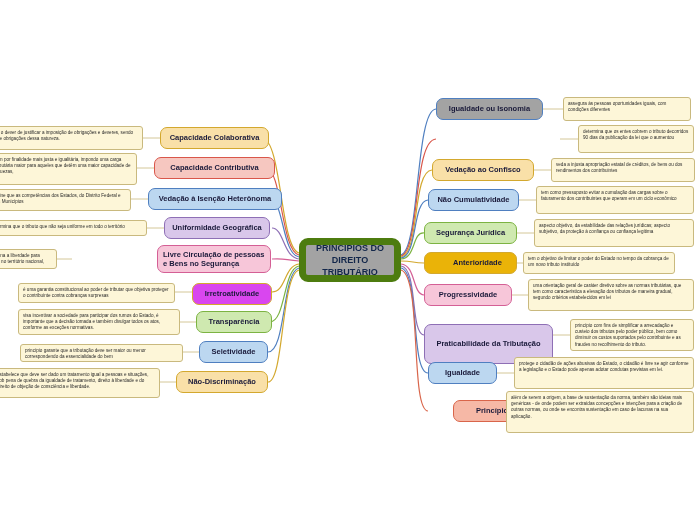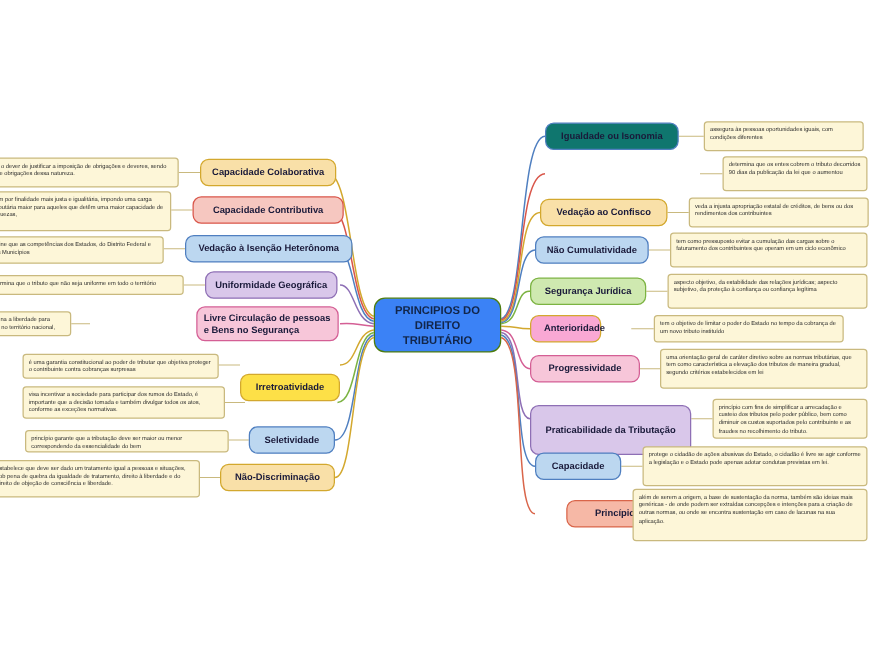--- a/index.html
+++ b/index.html
@@ -39,22 +39,22 @@
     align-items: center;
     justify-content: center;
     text-align: center;
     padding: 3px 5px;
     line-height: 1.25;
   }
   .center-node {
     position: absolute;
     box-sizing: border-box;
     border-radius: 9px;
-    border: 1px solid #4d7c0f;
-    background: #3b82f6;
+    border: 7px solid #4d7c0f;
+    background: #a3a3a3;
     font-size: 9px;
     font-weight: bold;
     color: #12264a;
     display: flex;
     align-items: center;
     justify-content: center;
     text-align: center;
     padding: 4px;
     line-height: 1.35;
     left: 299px;
@@ -121,67 +121,68 @@
     <line x1="164" y1="228" x2="147" y2="228" stroke="#c9b97e" stroke-width="0.8"></line>
     <line x1="72" y1="259" x2="57" y2="259" stroke="#c9b97e" stroke-width="0.8"></line>
     <line x1="192" y1="292" x2="175" y2="292" stroke="#c9b97e" stroke-width="0.8"></line>
     <line x1="196" y1="322" x2="180" y2="322" stroke="#c9b97e" stroke-width="0.8"></line>
     <line x1="199" y1="352" x2="183" y2="352" stroke="#c9b97e" stroke-width="0.8"></line>
     <line x1="176" y1="382" x2="160" y2="382" stroke="#c9b97e" stroke-width="0.8"></line>
   </svg>
 
   <div class="center-node">PRINCIPIOS DO DIREITO TRIBUTÁRIO</div>
 
-  <div class="node" style="left:436px; top:98px; width:107px; height:22px; background:#0f766e; border-color:#4f7fc0;">Igualdade ou Isonomia</div>
+  <div class="node" style="left:436px; top:98px; width:107px; height:22px; background:#a3a3a3; border-color:#4f7fc0;">Igualdade ou Isonomia</div>
   <div class="note" style="left:563px; top:97px; width:128px; height:24px;">assegura às pessoas oportunidades iguais, com condições diferentes</div>
 
   <div class="note" style="left:578px; top:125px; width:116px; height:28px;">determina que os entes cobrem o tributo decorridos 90 dias da publicação da lei que o aumentou</div>
 
   <div class="node" style="left:432px; top:159px; width:102px; height:22px; background:#f9e0a8; border-color:#d3a82e;">Vedação ao Confisco</div>
   <div class="note" style="left:551px; top:158px; width:144px; height:24px;">veda a injusta apropriação estatal de créditos, de bens ou dos rendimentos dos contribuintes</div>
 
   <div class="node" style="left:428px; top:189px; width:91px; height:22px; background:#bcd7f0; border-color:#4f7fc0;">Não Cumulatividade</div>
   <div class="note" style="left:536px; top:186px; width:158px; height:28px;">tem como pressuposto evitar a cumulação das cargas sobre o faturamento dos contribuintes que operam em um ciclo econômico</div>
 
   <div class="node" style="left:424px; top:222px; width:93px; height:22px; background:#cfe9b0; border-color:#7cb342;">Segurança Jurídica</div>
   <div class="note" style="left:534px; top:219px; width:160px; height:28px;">aspecto objetivo, da estabilidade das relações jurídicas; aspecto subjetivo, da proteção à confiança ou confiança legítima</div>
 
-  <div class="node" style="left:424px; top:252px; width:57px; height:22px; background:#f9a8d4; border-color:#d3a82e;padding-left:19px;">Anterioridade</div>
+  <div class="node" style="left:424px; top:252px; width:93px; height:22px; background:#eab308; border-color:#d3a82e;padding-left:19px;">Anterioridade</div>
   <div class="note" style="left:523px; top:252px; width:152px; height:22px;">tem o objetivo de limitar o poder do Estado no tempo da cobrança de um novo tributo instituído</div>
 
   <div class="node" style="left:424px; top:284px; width:88px; height:22px; background:#f7c6d9; border-color:#d45f95;text-align:right;">Progressividade</div>
   <div class="note" style="left:528px; top:279px; width:166px; height:32px;">uma orientação geral de caráter diretivo sobre as normas tributárias, que tem como característica a elevação dos tributos de maneira gradual, segundo critérios estabelecidos em lei</div>
 
   <div class="node" style="left:424px; top:324px; width:129px; height:40px; background:#d9c7ea; border-color:#8e6fb5;">Praticabilidade da Tributação</div>
   <div class="note" style="left:570px; top:319px; width:124px; height:32px;">princípio com fins de simplificar a arrecadação e custeio dos tributos pelo poder público, bem como diminuir os custos suportados pelo contribuinte e as fraudes no recolhimento do tributo.</div>
 
-  <div class="node" style="left:428px; top:362px; width:69px; height:22px; background:#bcd7f0; border-color:#4f7fc0;">Capacidade</div>
+  <div class="node" style="left:428px; top:362px; width:69px; height:22px; background:#bcd7f0; border-color:#4f7fc0;">Igualdade</div>
   <div class="note" style="left:514px; top:357px; width:180px; height:32px;">protege o cidadão de ações abusivas do Estado, o cidadão é livre se agir conforme a legislação e o Estado pode apenas adotar condutas previstas em lei.</div>
 
   <div class="node" style="left:428px; top:400px; width:78px; height:22px; background:#f6b8a6; border-color:#d9654a;margin-left:25px;">Princípio</div>
   <div class="note" style="left:506px; top:391px; width:188px; height:42px;">além de serem a origem, a base de sustentação da norma, também são ideias mais genéricas - de onde podem ser extraídas concepções e intenções para a criação de outras normas, ou onde se encontra sustentação em caso de lacunas na sua aplicação.</div>
 
   <div class="node" style="left:160px; top:127px; width:109px; height:22px; background:#f9e0a8; border-color:#d3a82e;">Capacidade Colaborativa</div>
   <div class="note" style="left:-8px; top:126px; width:151px; height:24px;">é o dever de justificar a imposição de obrigações e deveres, sendo de obrigações dessa natureza.</div>
 
   <div class="node" style="left:154px; top:157px; width:121px; height:22px; background:#f6c7c0; border-color:#d9564a;">Capacidade Contributiva</div>
   <div class="note" style="left:-10px; top:153px; width:147px; height:32px;">tem por finalidade mais justa e igualitária, impondo uma carga tributária maior para aqueles que detêm uma maior capacidade de riquezas,</div>
 
   <div class="node" style="left:148px; top:188px; width:134px; height:22px; background:#bcd7f0; border-color:#4f7fc0;">Vedação à Isenção Heterônoma</div>
   <div class="note" style="left:-12px; top:189px; width:143px; height:22px;">define que as competências dos Estados, do Distrito Federal e dos Municípios</div>
 
   <div class="node" style="left:164px; top:217px; width:106px; height:22px; background:#d9c7ea; border-color:#8e6fb5;">Uniformidade Geográfica</div>
   <div class="note" style="left:-14px; top:220px; width:161px; height:16px;">determina que o tributo que não seja uniforme em todo o território</div>
 
   <div class="node" style="left:157px; top:245px; width:114px; height:28px; background:#f7c6d9; border-color:#d45f95; justify-content:flex-start; text-align:left;">Livre Circulação de pessoas e Bens no Segurança</div>
   <div class="note" style="left:-20px; top:249px; width:77px; height:20px;">determina a liberdade para circular no território nacional,</div>
 
-  <div class="node" style="left:192px; top:299px; width:80px; height:22px; background:#fde047; border-color:#d3a82e;">Irretroatividade</div>
+  <div class="node" style="left:192px; top:283px; width:80px; height:22px; background:#d946ef; border-color:#d3a82e;">Irretroatividade</div>
   <div class="note" style="left:18px; top:283px; width:157px; height:20px;">é uma garantia constitucional ao poder de tributar que objetiva proteger o contribuinte contra cobranças surpresas</div>
 
+  <div class="node" style="left:196px; top:311px; width:76px; height:22px; background:#cfe9b0; border-color:#7cb342;">Transparência</div>
   <div class="note" style="left:18px; top:309px; width:162px; height:26px;">visa incentivar a sociedade para participar dos rumos do Estado, é importante que a decisão tomada e também divulgar todos os atos, conforme as exceções normativas.</div>
 
   <div class="node" style="left:199px; top:341px; width:69px; height:22px; background:#bcd7f0; border-color:#4f7fc0;">Seletividade</div>
   <div class="note" style="left:20px; top:344px; width:163px; height:18px;">princípio garante que a tributação deve ser maior ou menor correspondendo da essencialidade do bem</div>
 
   <div class="node" style="left:176px; top:371px; width:92px; height:22px; background:#f9e0a8; border-color:#d3a82e;">Não-Discriminação</div>
   <div class="note" style="left:-8px; top:368px; width:168px; height:30px;">estabelece que deve ser dado um tratamento igual a pessoas e situações, sob pena de quebra da igualdade de tratamento, direito à liberdade e do direito de objeção de consciência e liberdade.</div>
 
 </div>
 

